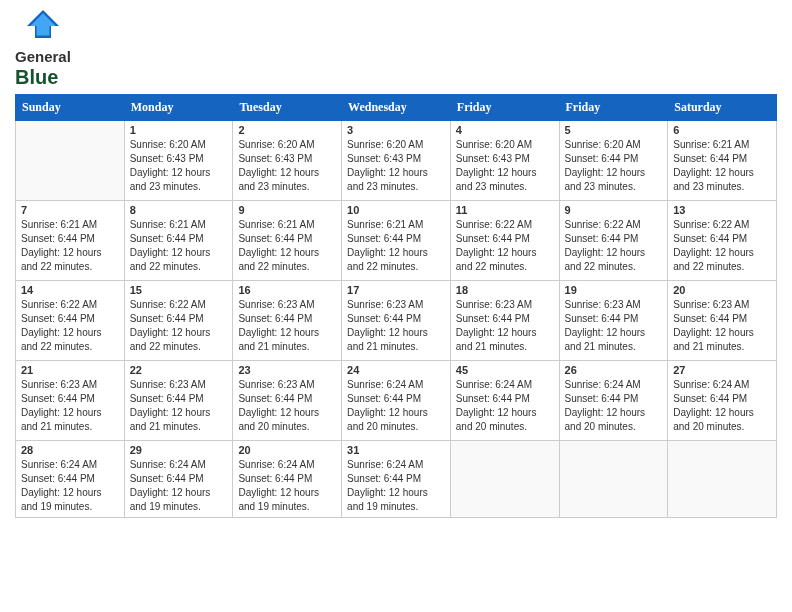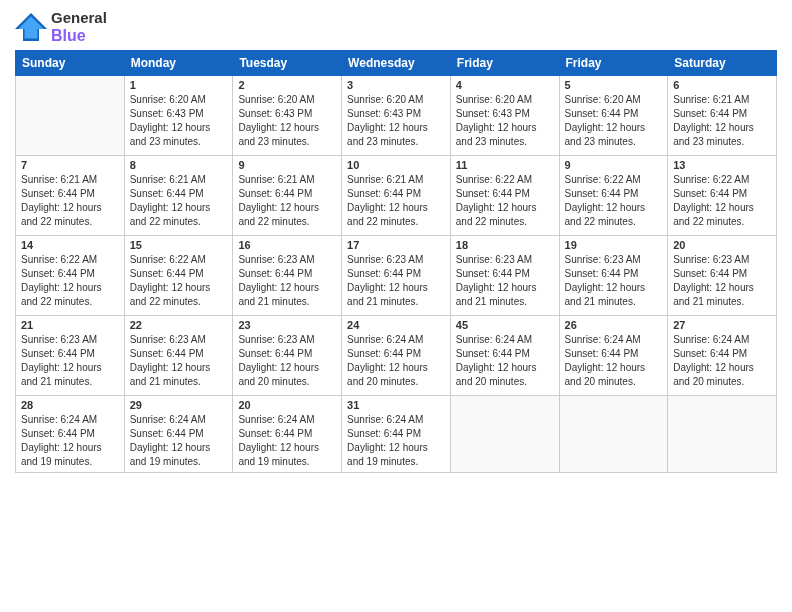--- a/index.html
+++ b/index.html
@@ -17,36 +17,37 @@
     }
     .header {
       display: flex;
       justify-content: space-between;
       align-items: flex-start;
       margin-bottom: 6px;
     }
     .logo {
       display: flex;
       align-items: center;
-      gap: 4px;
+      gap: 11px;
+      flex-direction: column;
     }
     .logo-text {
       display: flex;
       flex-direction: column;
       line-height: 1.1;
     }
     .logo-general {
       font-size: 15px;
       font-weight: bold;
       color: #333;
     }
     .logo-blue {
-      font-size: 16px;
-      font-weight: bold;
-      color: #8b5cf6;
+      font-size: 20px;
+      font-weight: bold;
+      color: #14532d;
     }
     .logo-icon {
       width: 32px;
       height: 28px;
     }
     .title-section {
       text-align: right;
     }
     .month-title {
       font-size: 36px;
@@ -65,20 +66,21 @@
       table-layout: fixed;
     }
     th {
       background-color: #1565c0;
       color: #fff;
       text-align: left;
       padding: 5px 6px;
       font-size: 12px;
       font-weight: bold;
       border: 1px solid #1565c0;
+      font-family: Liberation Serif, serif;
     }
     td {
       border: 1px solid #ccc;
       vertical-align: top;
       padding: 3px 5px;
       font-size: 9.5px;
       color: #333;
       height: 80px;
     }
     .day-number {

